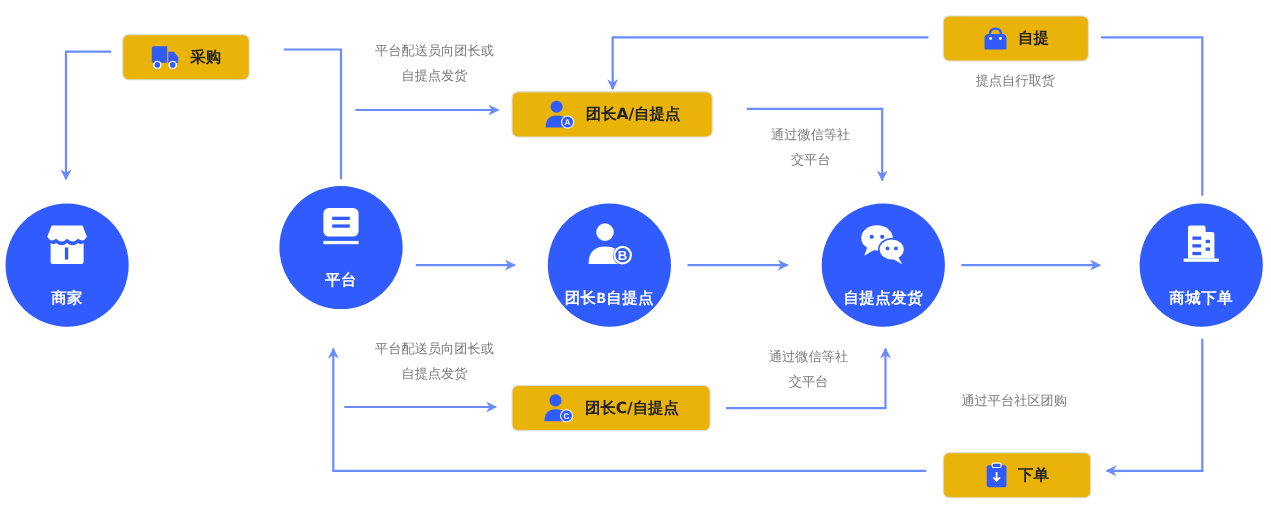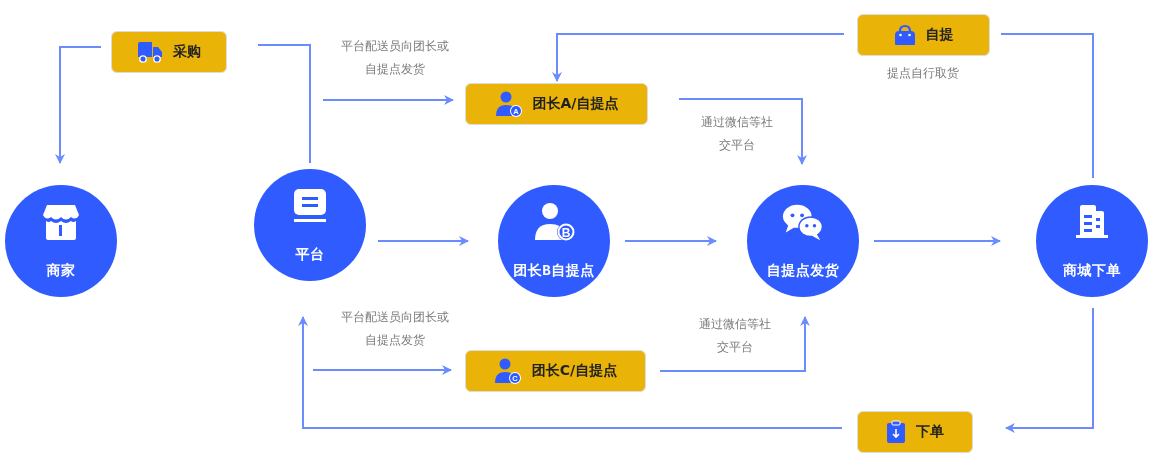--- a/index.html
+++ b/index.html
@@ -173,21 +173,21 @@
       <circle cx="11" cy="6" r="5.5" fill="#2f5bff"></circle>
       <path d="M1,25 Q1,14 11,14 Q18,14 20,18 L20,25 Z" fill="#2f5bff"></path>
       <circle cx="21" cy="20" r="6" fill="#fff"></circle>
       <circle cx="21" cy="20" r="5" fill="#2f5bff"></circle>
       <text x="21" y="23" font-size="7.5" font-weight="bold" fill="#fff" text-anchor="middle" font-family="Liberation Sans, sans-serif">C</text>
     </svg>
   </span>
   <span class="label">团长C/自提点</span>
 </div>
 
-<div class="box" style="left:857px; top:411px; width:116px;text-align:center;">
+<div class="box" style="left:857px; top:411px; width:135px;text-align:center;">
   <span class="bicon">
     <svg width="20" height="24" viewBox="0 0 20 24">
       <rect x="1" y="3" width="18" height="20" rx="2" fill="#2f5bff"></rect>
       <rect x="6" y="1" width="8" height="4" rx="1" fill="#2f5bff" stroke="#fff" stroke-width="1"></rect>
       <path d="M10,9 V17 M7,14 L10,17 L13,14" fill="none" stroke="#fff" stroke-width="1.6"></path>
     </svg>
   </span>
   <span class="label">下单</span>
 </div>
 
@@ -206,13 +206,14 @@
 </div>
 <div class="note" style="left:325px; top:306px; width:140px;">
   <span>平台配送员向团长或</span>
   <span>自提点发货</span>
 </div>
 <div class="note" style="left:680px; top:313px; width:110px;">
   <span>通过微信等社</span>
   <span>交平台</span>
 </div>
 <div class="note" style="left:857px; top:353px; width:130px;">
+  <span>通过平台社区团购</span>
 </div>
 
 </body></html>

